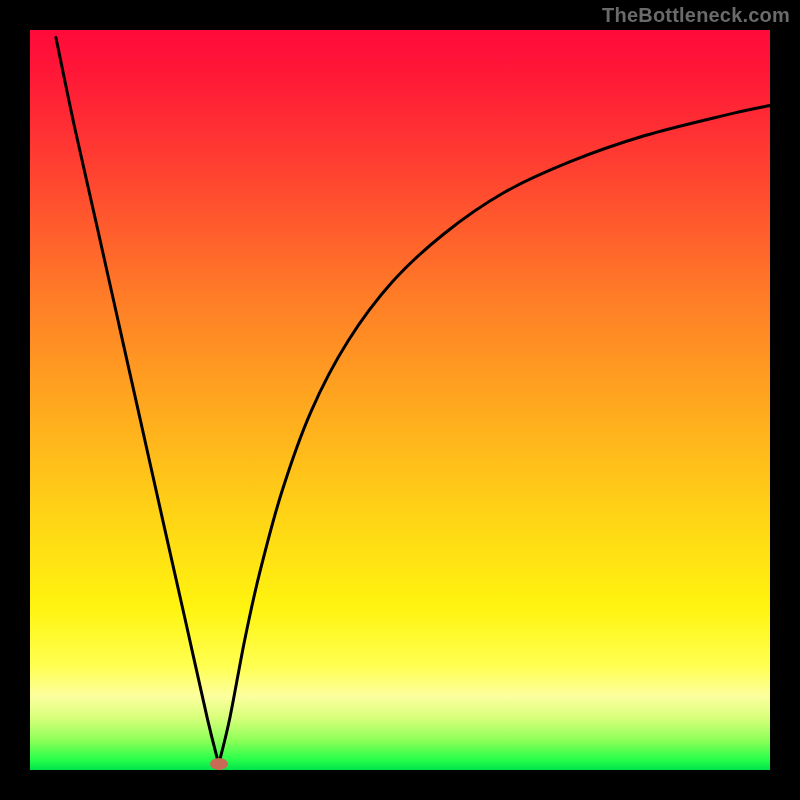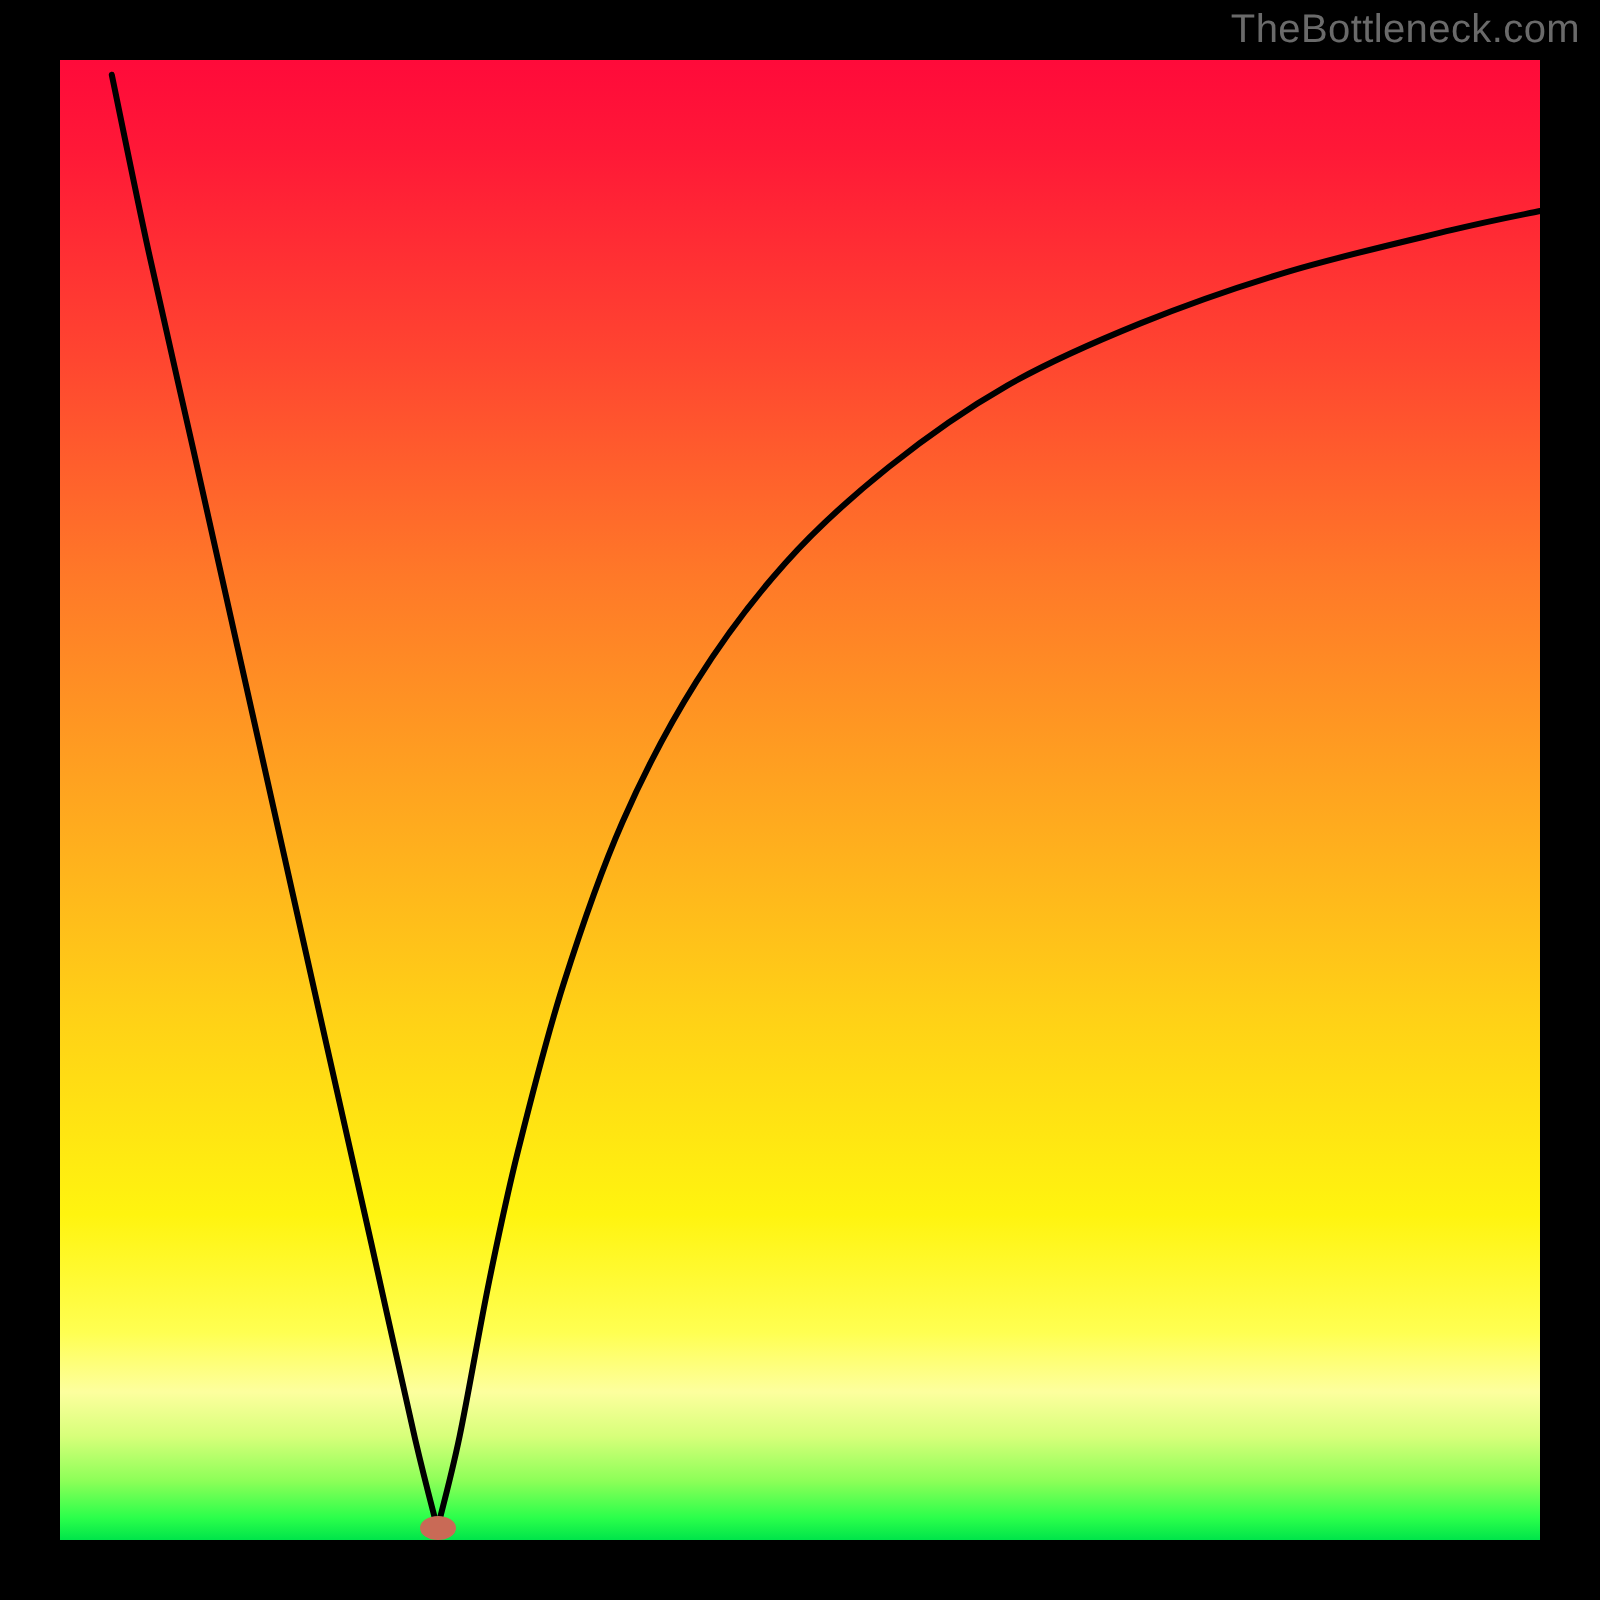--- a/index.html
+++ b/index.html
@@ -39,21 +39,21 @@
       #2bff4b 98.5%,
       #00e44a 100%
     );
   }
   .watermark {
     position: absolute;
     top: 4px;
     right: 10px;
     color: #6a6a6a;
     font-size: 20px;
-    font-weight: 400;
+    font-weight: 700;
     letter-spacing: 0.2px;
     user-select: none;
   }
   svg.curve {
     position: absolute;
     left: 0;
     top: 0;
     width: 740px;
     height: 740px;
     overflow: visible;

